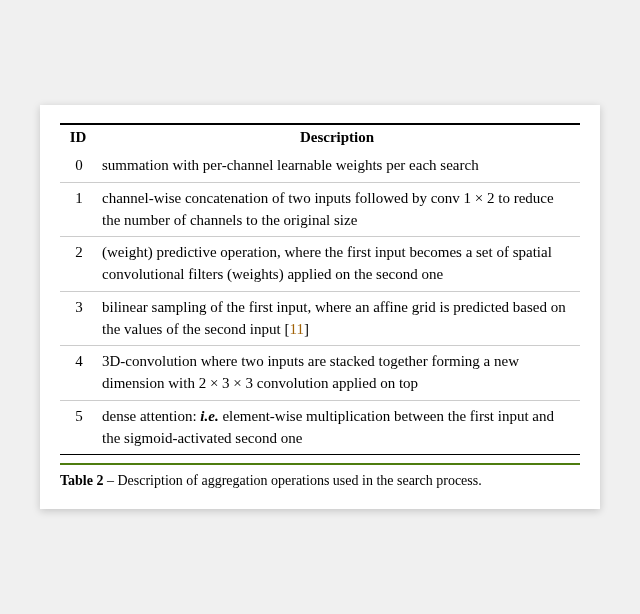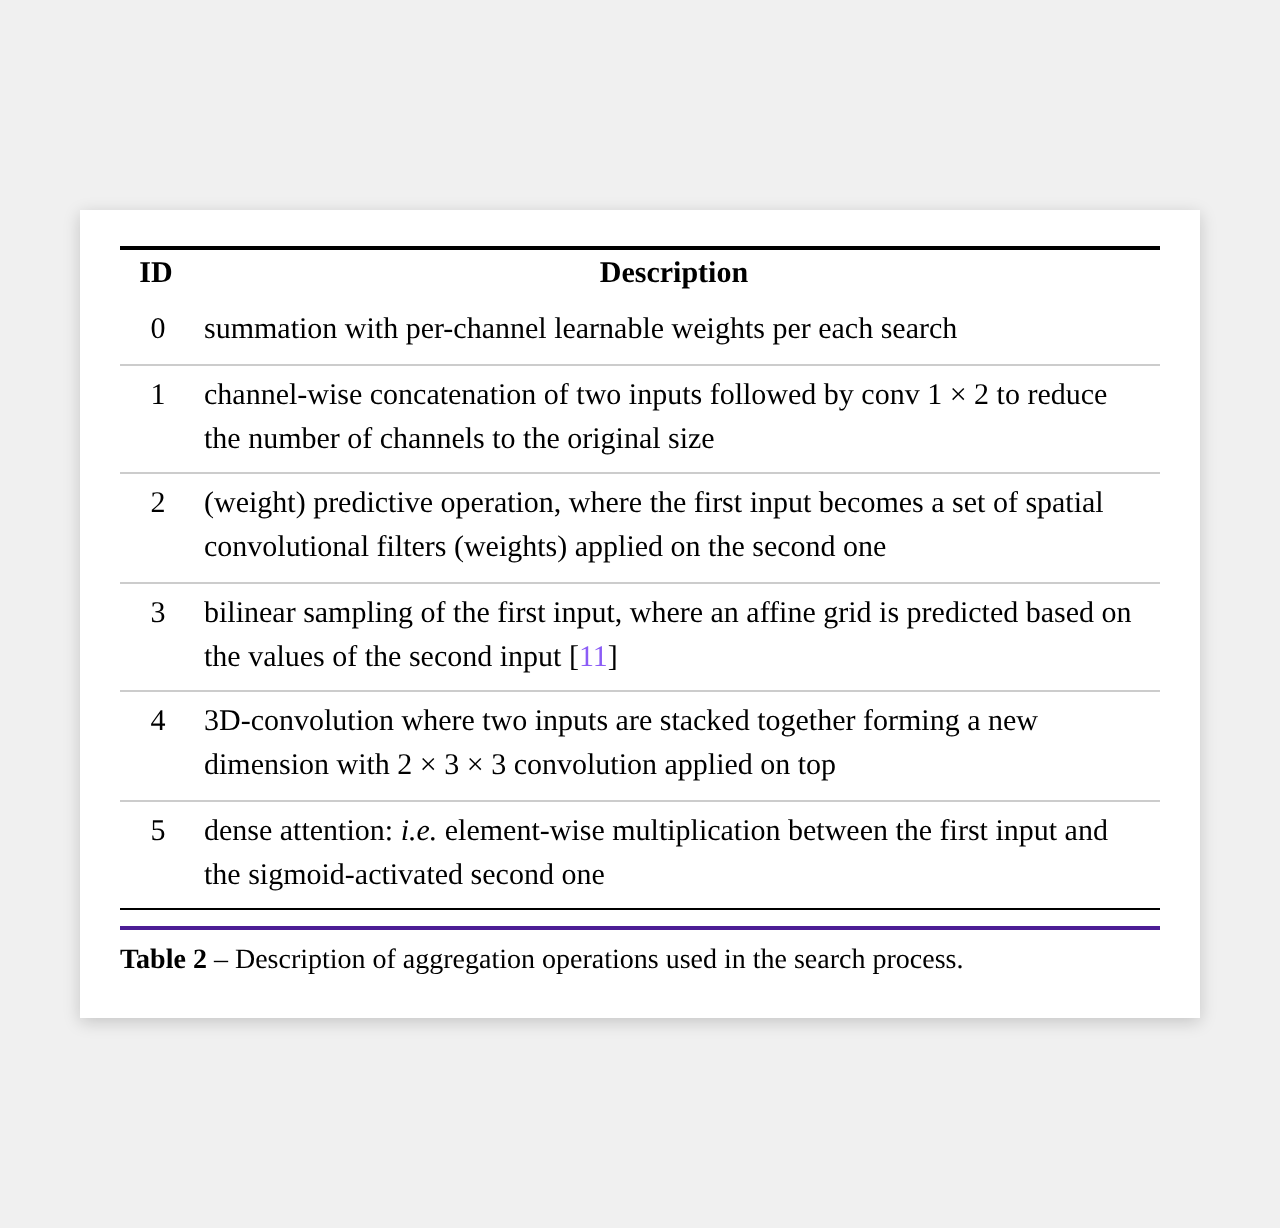--- a/index.html
+++ b/index.html
@@ -65,32 +65,33 @@
 
     tr {
       border-bottom: 1px solid #ccc;
     }
 
     tr:last-child {
       border-bottom: none;
     }
 
     .green-link {
-      color: #8b5cf6;
+      color: #a16207;
     }
 
     .italic {
       font-style: italic;
+      font-weight: bold;
     }
 
     .caption-area {
       margin-top: 8px;
       font-size: 14px;
       line-height: 1.4;
-      border-top: 2px solid #4c1d95;
+      border-top: 2px solid #4d7c0f;
       padding-top: 6px;
     }
 
     .caption-bold {
       font-weight: bold;
     }
   </style>
 </head>
 <body>
 

